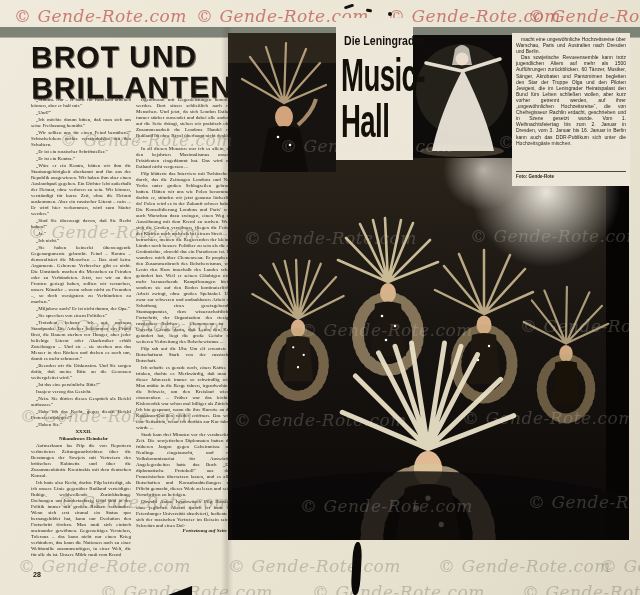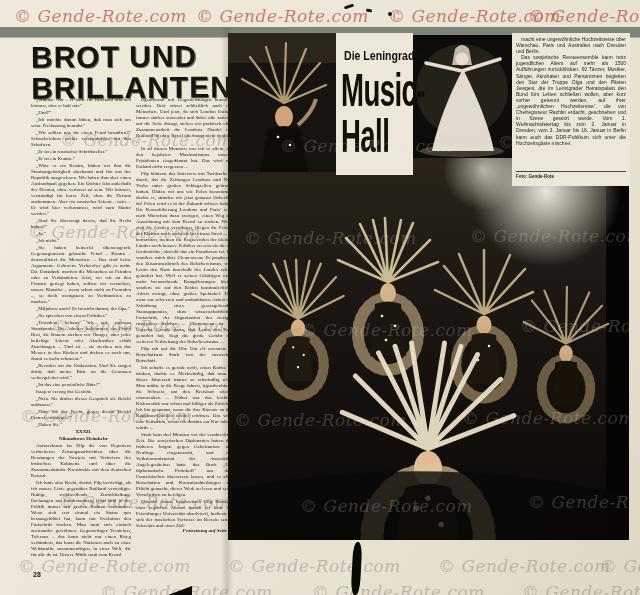--- a/index.html
+++ b/index.html
@@ -29,21 +29,21 @@
   .col .para{margin:0 0 1px 0;text-indent:5px;}
   #col1{left:31px;top:97px;width:100px;height:470px;overflow:hidden;}
   #col2{left:136px;top:97px;width:97px;height:448px;overflow:hidden;}
   .chap-num{text-align:center;font-weight:bold;margin-top:5px;text-indent:0;}
   .chap-name{text-align:center;font-weight:bold;margin-bottom:2px;text-indent:0;}
   .continuation{position:absolute;left:136px;top:528px;width:97px;text-align:right;
        font-style:italic;font-weight:bold;font-size:5px;color:#27231a;}
   .pagenum{position:absolute;left:33px;top:571px;font-family:"Liberation Sans",sans-serif;
        font-weight:bold;font-size:7px;color:#1d1a14;}
   
-  .head-block{position:absolute;left:336px;top:33px;width:77px;height:142px;background:#ece7d8;}
+  .head-block{position:absolute;left:336px;top:18px;width:77px;height:142px;background:#ece7d8;}
   .kicker{position:absolute;left:8px;top:16px;font-family:"Liberation Sans",sans-serif;
        font-weight:bold;font-size:12px;color:#14110d;white-space:nowrap;transform:scaleX(0.88);transform-origin:left;}
   .mh1{position:absolute;left:5px;top:36px;font-family:"Liberation Sans",sans-serif;font-weight:bold;
        font-size:46px;line-height:42px;color:#131009;white-space:nowrap;transform:scaleX(0.6);transform-origin:left;letter-spacing:-1px;}
   .mh2{position:absolute;left:5px;top:82px;font-family:"Liberation Sans",sans-serif;font-weight:bold;
        font-size:46px;line-height:42px;color:#131009;white-space:nowrap;transform:scaleX(0.6);transform-origin:left;letter-spacing:-1px;}
   
   .side-block{position:absolute;left:512px;top:33px;width:118px;height:153px;background:#ece7d8;}
   .side-text{position:absolute;left:4px;top:3px;width:110px;font-family:"Liberation Sans",sans-serif;
        font-size:5px;line-height:6.1px;text-align:justify;color:#221f18;}

